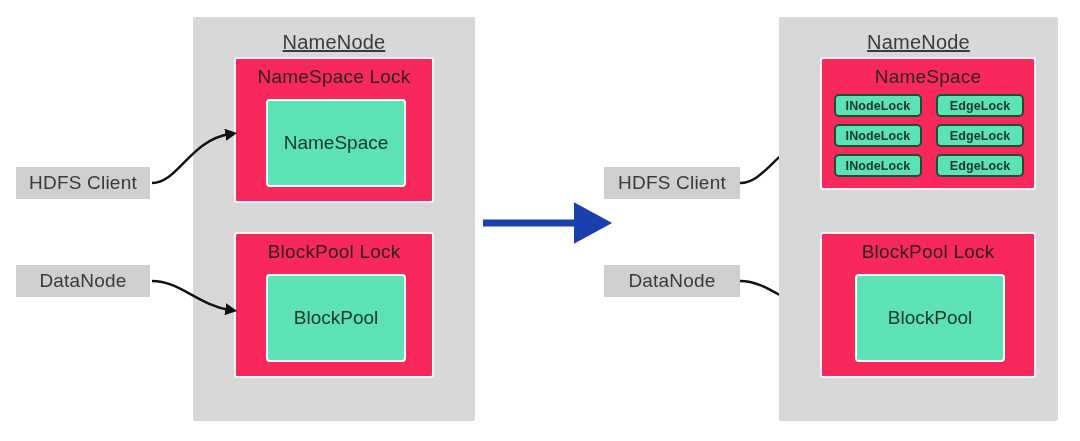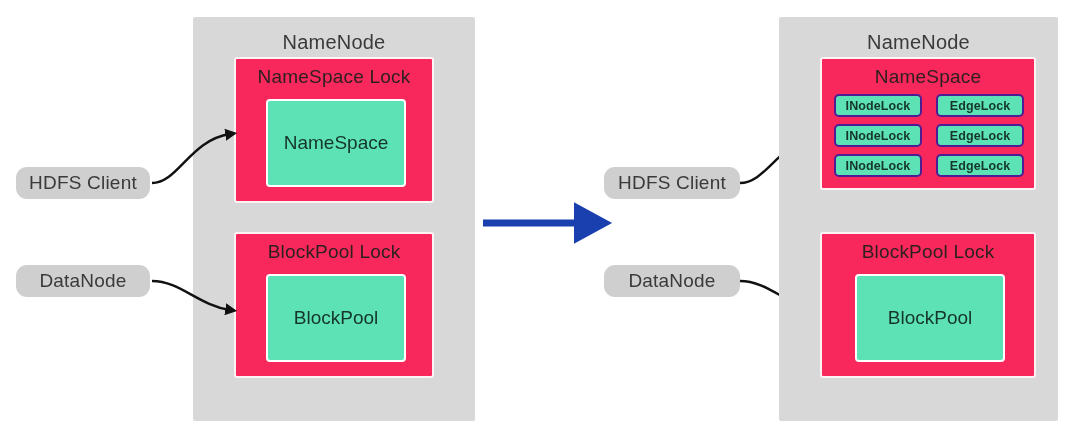--- a/index.html
+++ b/index.html
@@ -25,20 +25,21 @@
   }
   .namenode-title {
     position: absolute;
     top: 14px;
     left: 0;
     width: 100%;
     text-align: center;
     font-size: 20px;
     color: #3a3a3a;
     letter-spacing: 0.2px;
+    text-decoration: underline;
   }
 
   
   .pink-box {
     position: absolute;
     background: #f9285c;
     border: 2px solid #fdf2f4;
     border-radius: 3px;
   }
   .pink-title {
@@ -60,41 +61,41 @@
     border-radius: 4px;
     display: flex;
     align-items: center;
     justify-content: center;
     font-size: 19px;
     color: #16352b;
   }
   .lock-chip {
     position: absolute;
     background: #5ce2b4;
-    border: 2px solid #4c1d95;
+    border: 2px solid #14532d;
     border-radius: 5px;
     display: flex;
     align-items: center;
     justify-content: center;
     font-size: 12.5px;
     font-weight: bold;
     color: #16352b;
     letter-spacing: 0.1px;
   }
 
   
   .actor-label {
     position: absolute;
     background: #cfcfcf;
     color: #3a3a3a;
     font-size: 19px;
     display: flex;
     align-items: center;
     justify-content: center;
-    border-radius: 11px;
+    border-radius: 0;
     letter-spacing: 0.2px;
   }
 
   
   .overlay {
     position: absolute;
     top: 0; left: 0;
     width: 1080px;
     height: 441px;
     pointer-events: none;

